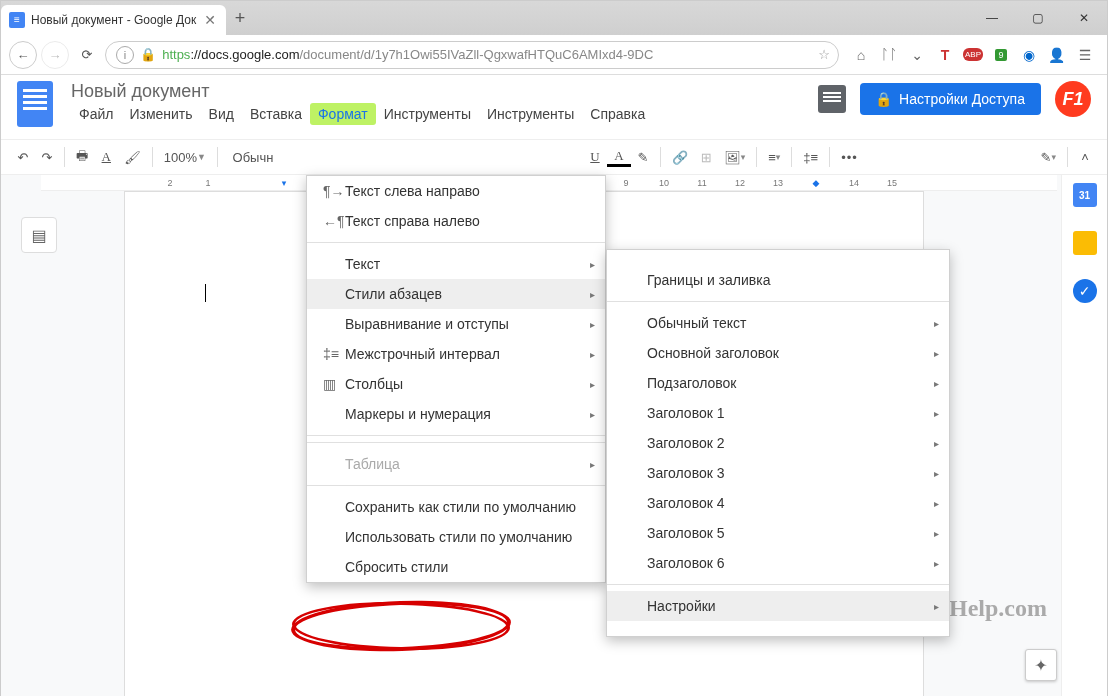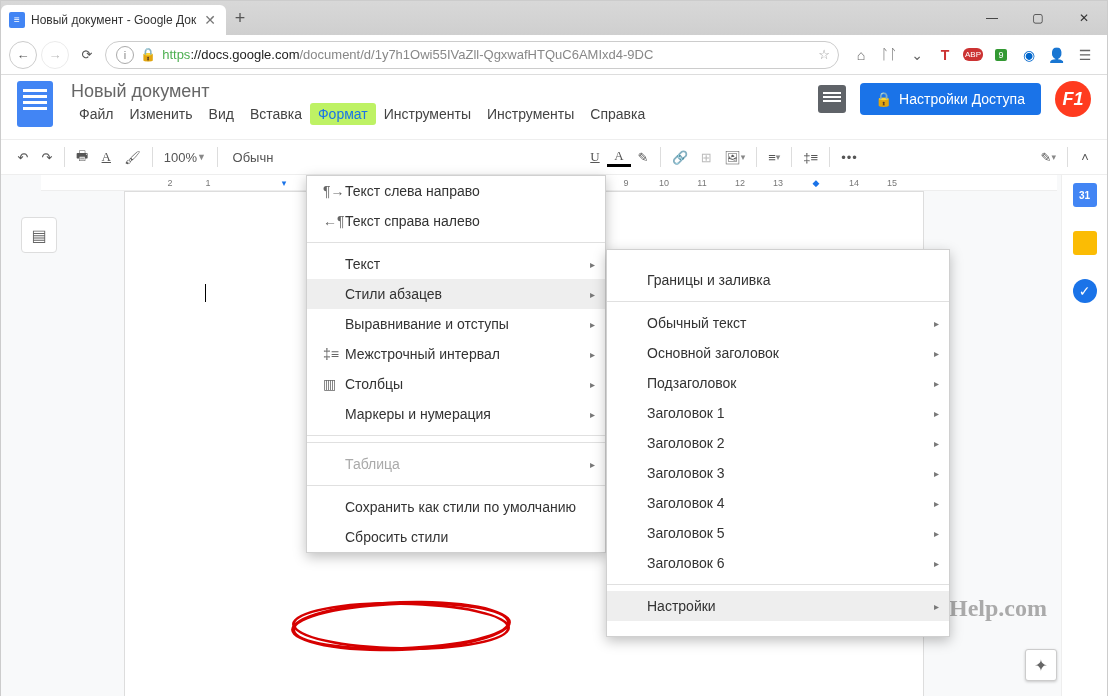--- a/index.html
+++ b/index.html
@@ -273,20 +273,24 @@
         <span>Таблица</span>
         <span class="arrow">▸</span>
       </div>
     <hr>
     <div class="item">
         <span class="ic"></span>
         <span>Сохранить как стили по умолчанию</span>
       </div>
     <div class="item">
         <span class="ic"></span>
+        <span>Использовать стили по умолчанию</span>
+      </div>
+    <div class="item">
+        <span class="ic"></span>
         <span>Сбросить стили</span>
       </div>
   </div>
 
   <div class="menu menu2">
     <div class="item">
         <span>Границы и заливка</span>
       </div>
     <hr>
     <div class="item">

